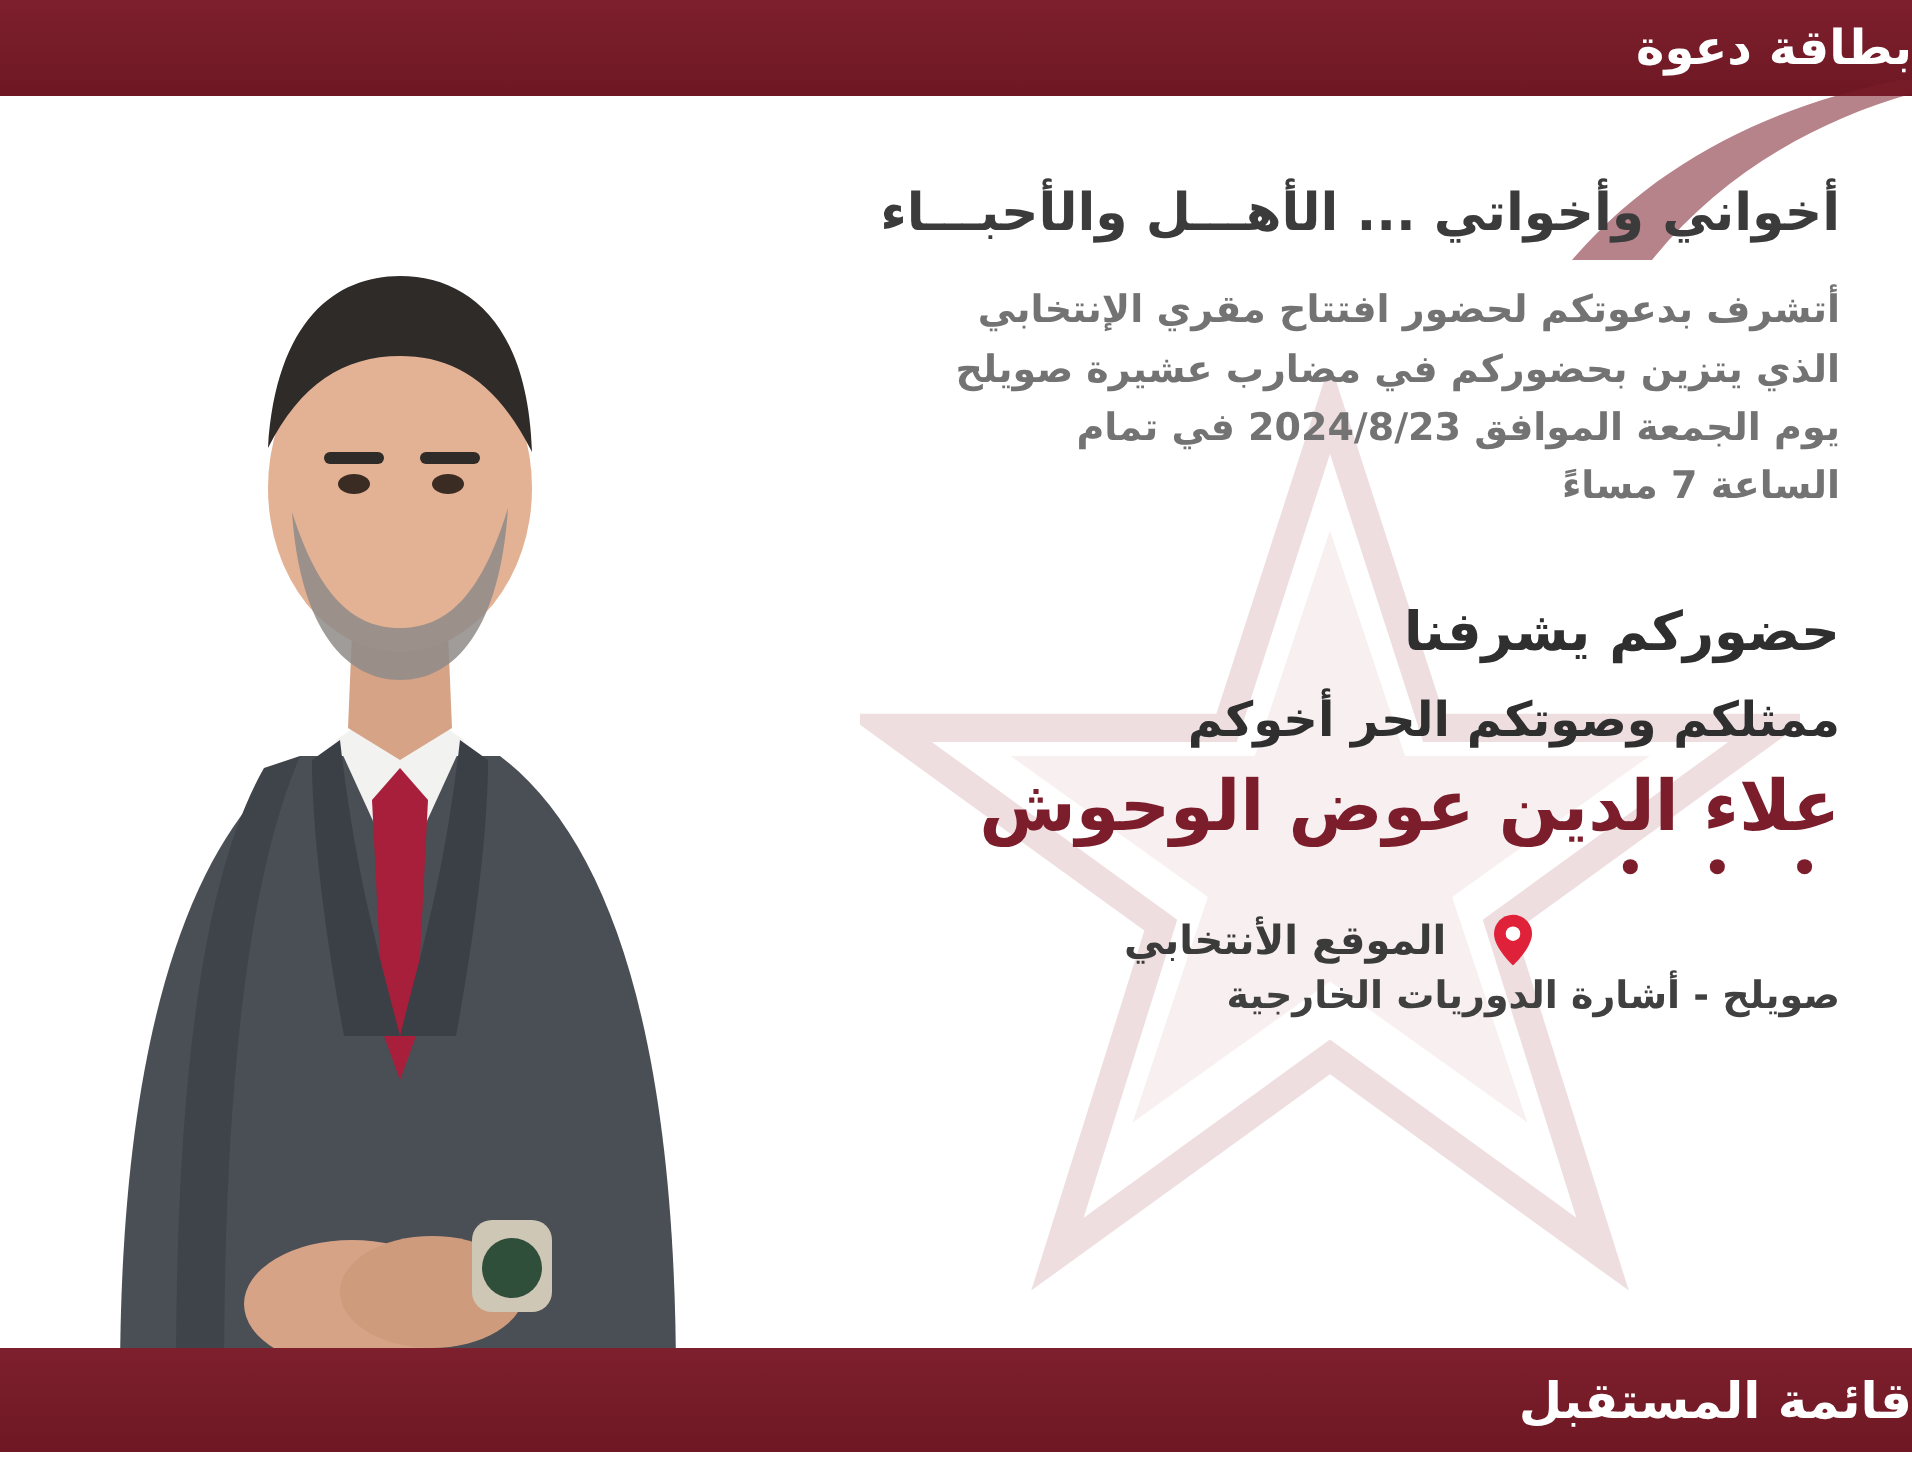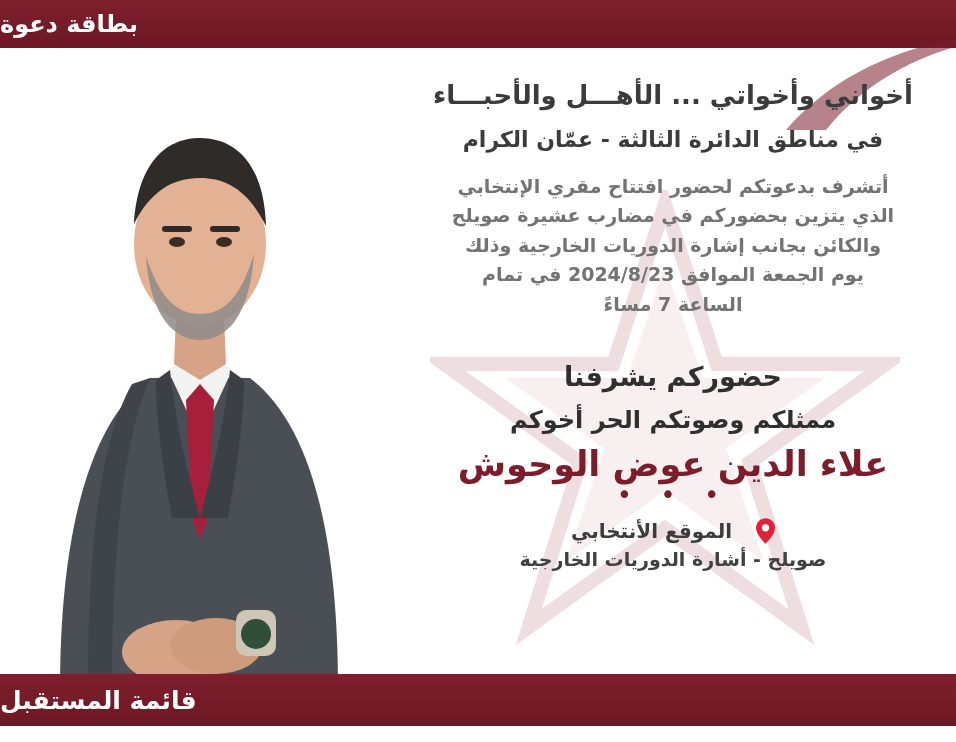--- a/index.html
+++ b/index.html
@@ -22,21 +22,21 @@
 
   
   .bar {
     position: absolute;
     left: 0;
     width: 956px;
     background: #7c1d2b;
     color: #ffffff;
     display: flex;
     align-items: center;
-    justify-content: flex-end;
+    justify-content: flex-start;
     font-weight: bold;
     letter-spacing: 0.5px;
   }
   .bar-top {
     top: 0;
     height: 48px;
     font-size: 24px;
     background: linear-gradient(180deg, #7e1f2d 0%, #6e1824 100%);
   }
   .bar-bottom {
@@ -87,25 +87,24 @@
     left: 0;
     top: 48px;
     width: 400px;
     height: 642px;
   }
 
   
   #content {
     position: absolute;
     right: 0;
-    top: 56px;
+    top: 68px;
     width: 566px;
     height: 626px;
-    padding: 8px 18px 0 18px;
-    text-align: center;
+    padding: 8px 36px 0 18px;
     color: #2a2a2a;
     direction: rtl;
   }
 
   .l-salutation {
     font-size: 26px;
     font-weight: bold;
     color: #3b3b3b;
     line-height: 1.35;
     margin-top: 14px;
@@ -239,26 +238,24 @@
     <ellipse cx="216" cy="598" rx="46" ry="28" fill="#cf9b7d"></ellipse>
 
     <rect x="236" y="562" width="40" height="46" rx="10" fill="#cfc7b6"></rect>
     <circle cx="256" cy="586" r="15" fill="#2f4f3a"></circle>
   </svg>
 
   <div id="content">
 
     <div class="l-salutation">أخواني وأخواتي  ...  الأهـــل والأحبـــاء</div>
 
-    <div class="l-district">في مناطق الدائرة الثالثة - عمّان الكرام</div>
 
     <div class="body-block">
       <span class="ln">أتشرف بدعوتكم لحضور افتتاح مقري الإنتخابي</span>
       <span class="ln">الذي يتزين بحضوركم في مضارب عشيرة صويلح</span>
-      <span class="ln">والكائن بجانب إشارة الدوريات الخارجية وذلك</span>
       <span class="ln">يوم الجمعة الموافق 2024/8/23 في تمام</span>
       <span class="ln">الساعة 7 مساءً</span>
     </div>
 
 
     <div class="l-honor">حضوركم يشرفنا</div>
 
     <div class="l-rep">ممثلكم وصوتكم الحر أخوكم</div>
 
     <div class="l-name">علاء الدين عوض الوحوش</div>

